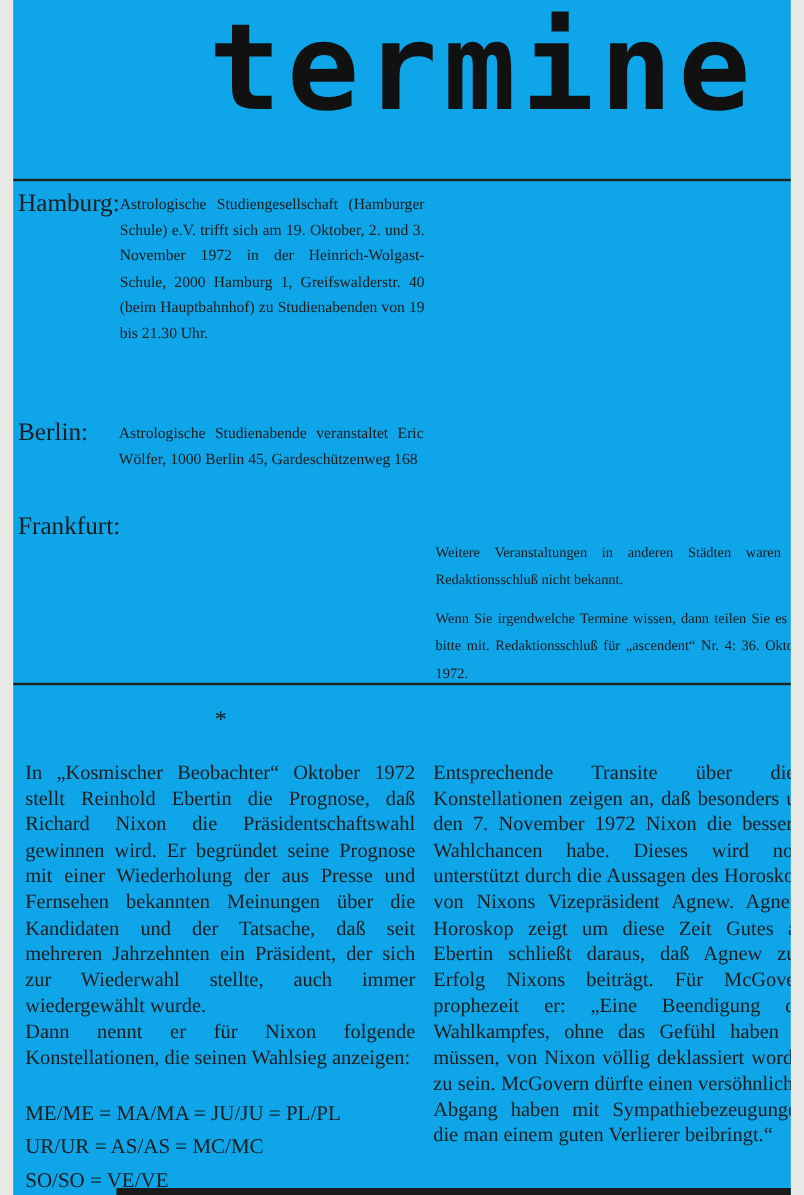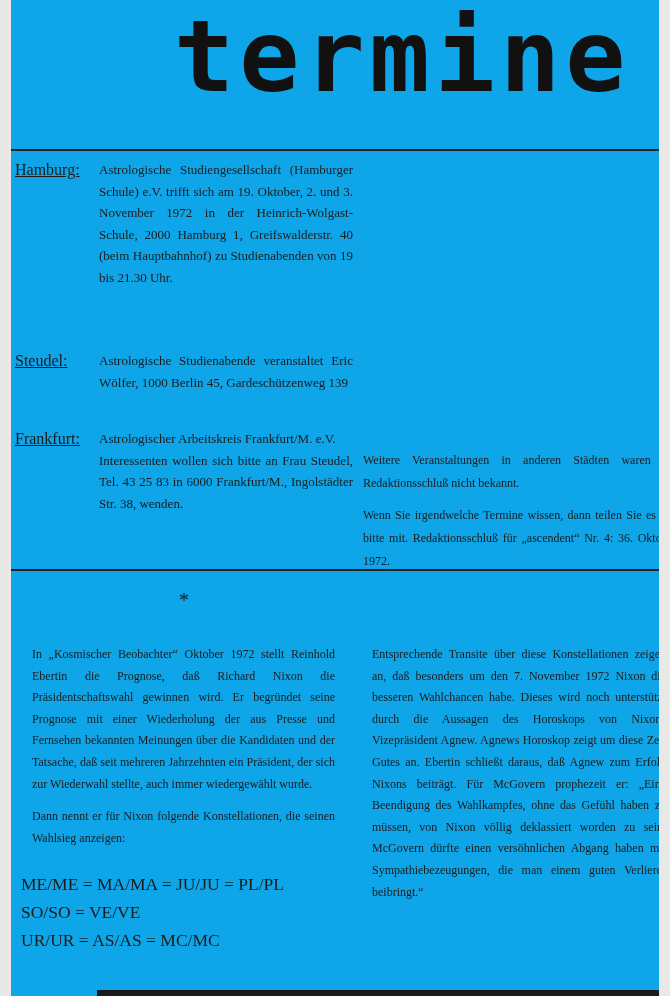--- a/index.html
+++ b/index.html
@@ -28,21 +28,21 @@
   .rule-top { left:0; top:149px; width:670px; height:2px; }
   .rule-middle { left:0; top:569px; width:650px; height:2px; }
   .bottom-bar { position:absolute; left:86px; top:990px; width:584px; height:6px; background:#1a1a1a; }
 
   
   .events { position:absolute; left:4px; top:159px; width:344px; }
   .event-row { display:flex; align-items:flex-start; }
   .event-row + .event-row { margin-top:18px; }
   .event-label {
     flex:0 0 84px;
-    font-size:16px; line-height:21.5px;text-decoration:underline;
+    font-size:21px; line-height:21.5px;
   }
   .event-body { flex:1 1 auto; max-width:254px; }
   .event-body p {
     margin:0;
     font-size:13px; line-height:21.5px;
     text-align:justify;
   }
   .event-row.hamburg { min-height:173px; }
   .event-row.berlin  { min-height:60px; }
 
@@ -57,22 +57,22 @@
 
   
   .star {
     position:absolute; left:168px; top:590px;
     font-size:20px; line-height:20px; color:#1c1c1c;
   }
 
   
   .col { position:absolute; top:633px; }
   .col p {
-    margin:11px;
-    font-size:12px; line-height:21.6px;
+    margin:0;
+    font-size:17px; line-height:21.6px;
     text-align:justify;
   }
   .col-left  { left:10px;  width:325px; }
   .col-right { left:350px; width:316px; }
   .formulas { margin-top:21px; }
   .formula-line {
     font-size:17.5px; line-height:28px;
     white-space:nowrap;
   }
 </style>
@@ -86,50 +86,46 @@
   <div class="rule rule-top"></div>
 
   <section class="events">
     <div class="event-row hamburg">
       <div class="event-label">Hamburg:</div>
       <div class="event-body">
         <p>Astrologische Studiengesellschaft (Hamburger Schule) e.V. trifft sich am 19. Oktober, 2. und 3. November 1972 in der Heinrich-Wolgast-Schule, 2000 Hamburg 1, Greifswalderstr. 40 (beim Hauptbahnhof) zu Studienabenden von 19 bis 21.30 Uhr.</p>
       </div>
     </div>
     <div class="event-row berlin">
-      <div class="event-label">Steudel:</div>
+      <div class="event-label">Berlin:</div>
       <div class="event-body">
-        <p>Astrologische Studienabende veranstaltet Eric Wölfer, 1000 Berlin 45, Gardeschützenweg 139</p>
+        <p>Astrologische Studienabende veranstaltet Eric Wölfer, 1000 Berlin 45, Gardeschützenweg 168</p>
       </div>
     </div>
     <div class="event-row frankfurt">
       <div class="event-label">Frankfurt:</div>
-      <div class="event-body">
-        <p>Astrologischer Arbeitskreis Frankfurt/M. e.V.</p>
-        <p>Interessenten wollen sich bitte an Frau Steudel, Tel. 43 25 83 in 6000 Frankfurt/M., Ingolstädter Str. 38, wenden.</p>
-      </div>
     </div>
   </section>
 
   <aside class="notice">
     <p>Weitere Veranstaltungen in anderen Städten waren bis Redaktionsschluß nicht bekannt.</p>
     <p>Wenn Sie irgendwelche Termine wissen, dann teilen Sie es uns bitte mit. Redaktionsschluß für „ascendent“ Nr. 4:  36. Oktober 1972.</p>
   </aside>
 
   <div class="rule rule-middle"></div>
 
   <div class="star">*</div>
 
   <section class="col col-left">
     <p>In „Kosmischer Beobachter“ Oktober 1972 stellt Reinhold Ebertin die Prognose, daß Richard Nixon die Präsidentschaftswahl gewinnen wird. Er begründet seine Prognose mit einer Wiederholung der aus Presse und Fernsehen bekannten Meinungen über die Kandidaten und der Tatsache, daß seit mehreren Jahrzehnten ein Präsident, der sich zur Wiederwahl stellte, auch immer wiedergewählt wurde.</p>
     <p>Dann nennt er für Nixon folgende Konstellationen, die seinen Wahlsieg anzeigen:</p>
     <div class="formulas">
       <div class="formula-line">ME/ME = MA/MA = JU/JU = PL/PL</div>
+      <div class="formula-line">UR/UR = AS/AS = MC/MC</div>
       <div class="formula-line">SO/SO = VE/VE</div>
-      <div class="formula-line">UR/UR = AS/AS = MC/MC</div>
     </div>
   </section>
 
   <section class="col col-right">
     <p>Entsprechende Transite über diese Konstellationen zeigen an, daß besonders um den 7. November 1972 Nixon die besseren Wahlchancen habe. Dieses wird noch unterstützt durch die Aussagen des Horoskops von Nixons Vizepräsident Agnew. Agnews Horoskop zeigt um diese Zeit Gutes an. Ebertin schließt daraus, daß Agnew zum Erfolg Nixons beiträgt. Für McGovern prophezeit er: „Eine Beendigung des Wahlkampfes, ohne das Gefühl haben zu müssen, von Nixon völlig deklassiert worden zu sein. McGovern dürfte einen versöhnlichen Abgang haben mit Sympathiebezeugungen, die man einem guten Verlierer beibringt.“</p>
   </section>
 
   <div class="bottom-bar"></div>
 
 </div>

